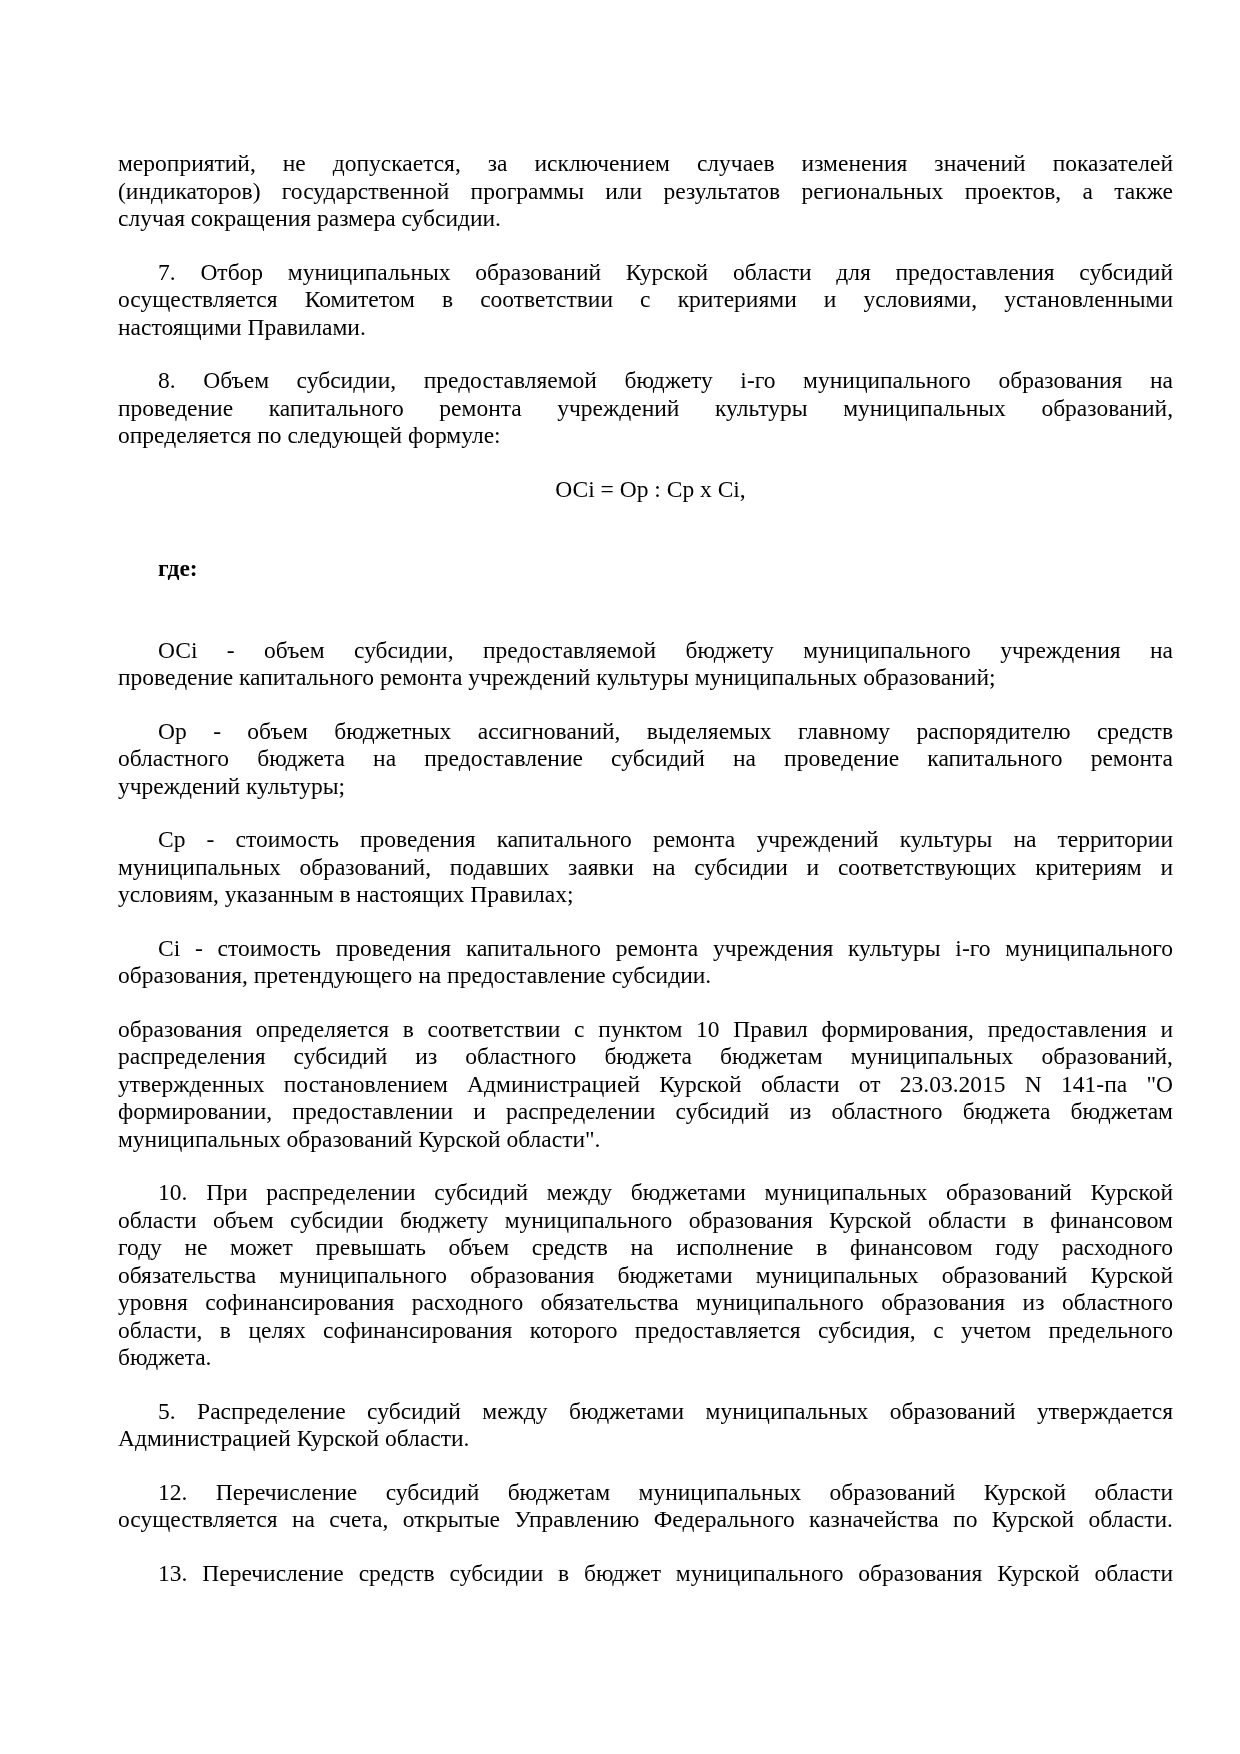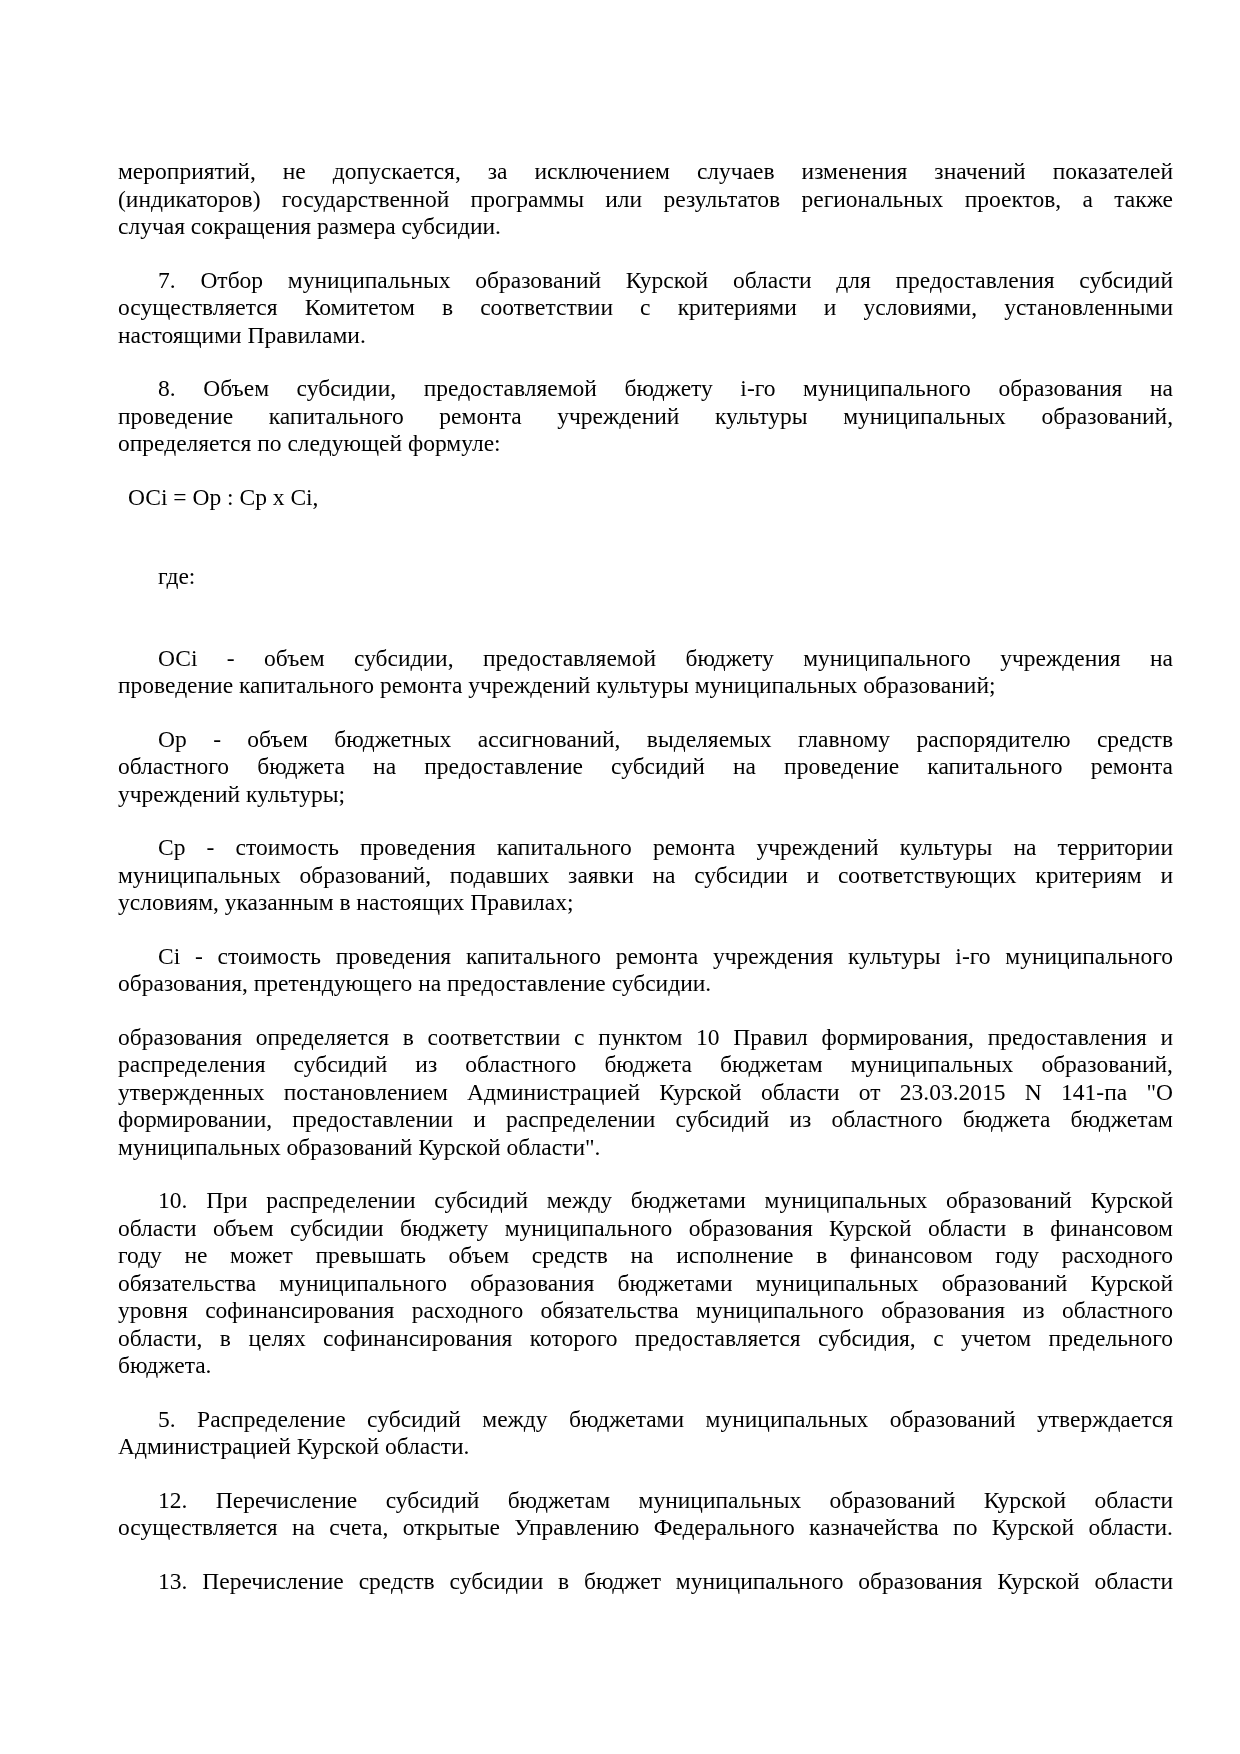--- a/index.html
+++ b/index.html
@@ -11,21 +11,21 @@
       width: 1240px;
       height: 1754px;
       position: relative;
       overflow: hidden;
       font-family: "Liberation Serif", "DejaVu Serif", serif;
       color: #000000;
     }
     .page {
       position: absolute;
       left: 118px;
-      top: 158px;
+      top: 150px;
       width: 1055px;
     }
     .para {
       margin: 0 0 26px 0;
     }
     .line {
       display: block;
       font-size: 23.5px;
       line-height: 27.5px;
       height: 27.5px;
@@ -35,31 +35,33 @@
     }
     .line.last {
       text-align: right;
       text-align-last: left;
     }
     .line.indent {
       padding-left: 40px;
     }
     .formula {
       display: block;
+      text-align: center;
       font-size: 23.5px;
       line-height: 27.5px;
       margin: 26px 0 52px 0;
       padding-left: 10px;
     }
     .where {
       display: block;
       padding-left: 40px;
       font-size: 23.5px;
       line-height: 27.5px;
       margin: 0 0 54px 0;
+      font-weight: bold;
     }
   </style>
 </head>
 <body>
 
 <div class="page">
 
   <div class="para">
     <span class="line">мероприятий, не допускается, за исключением случаев изменения значений показателей</span>
     <span class="line">(индикаторов) государственной программы или результатов региональных проектов, а также</span>

